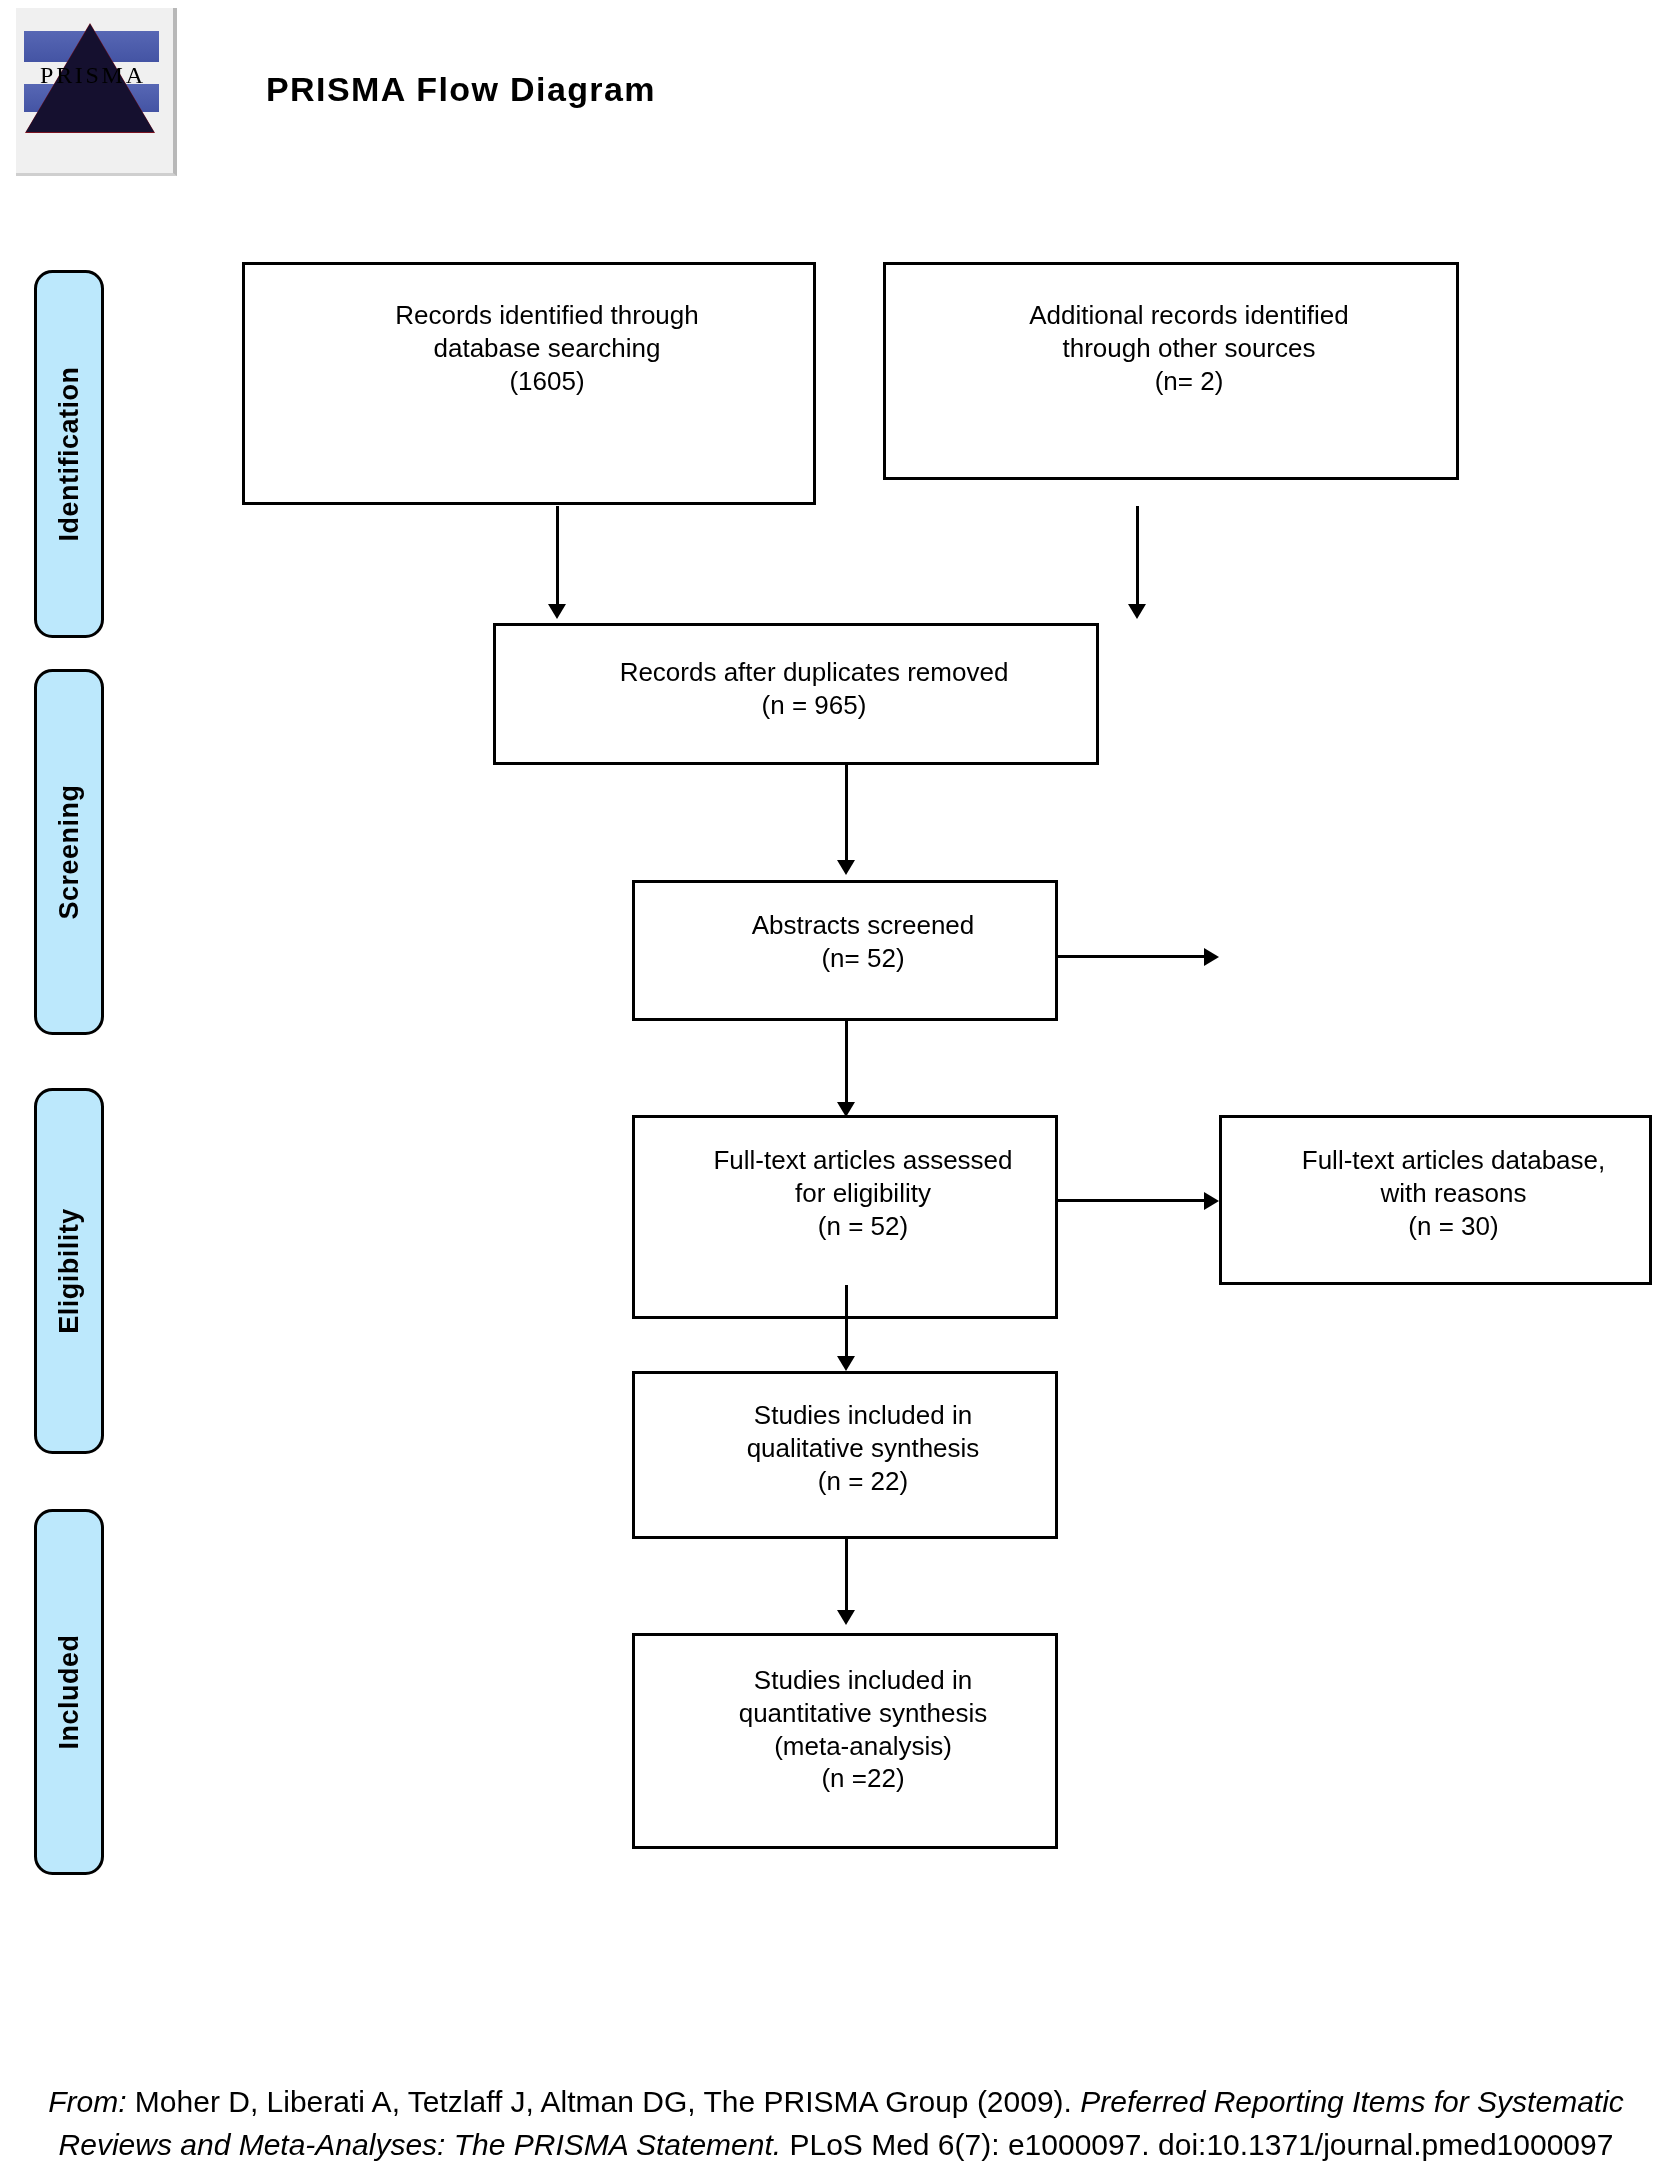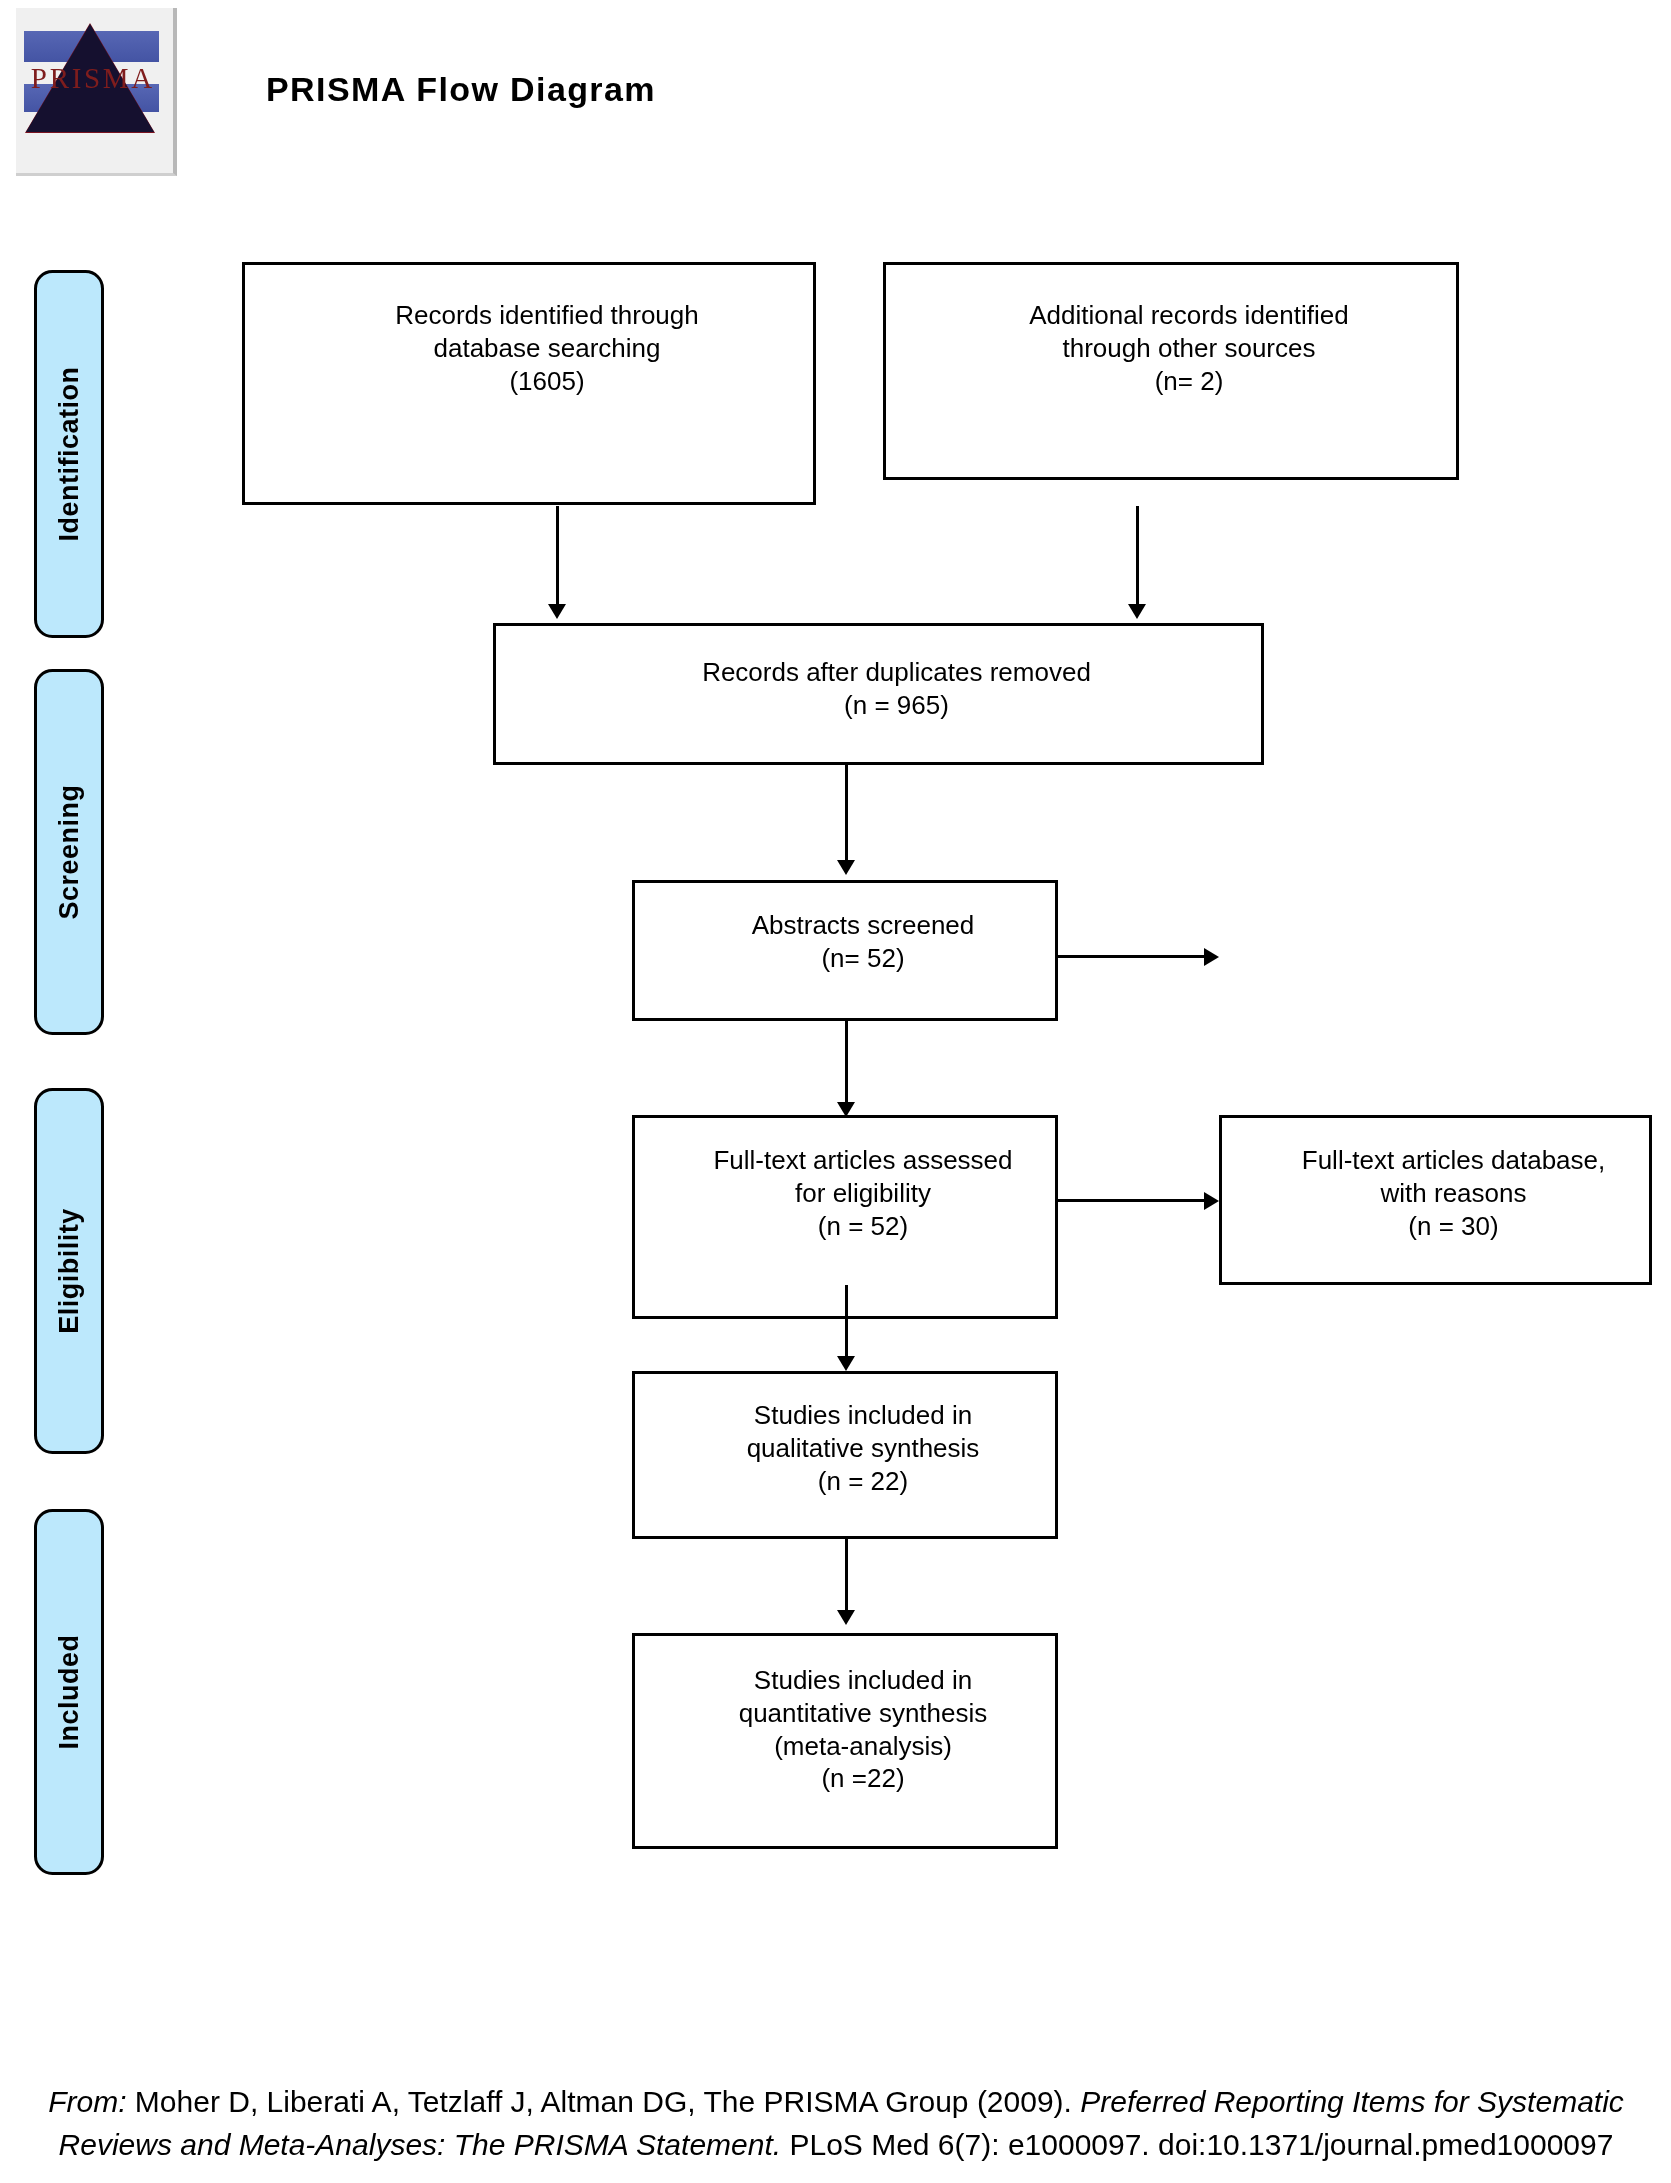--- a/index.html
+++ b/index.html
@@ -59,23 +59,23 @@
     border-bottom: 110px solid #7a1320;
     z-index: 0;
   }
   .logo-word {
     position: absolute;
     left: 5.4px;
     top: 54px;
     width: 143px;
     text-align: center;
     font-family: "Liberation Serif", serif;
-    font-size: 29px;
+    font-size: 24px;
     letter-spacing: 2.7px;
-    color: #7f1d1d;
+    color: #000000;
     z-index: 4;
   }
   #page-title {
     position: absolute;
     left: 266px;
     top: 70px;
     font-size: 34px;
     font-weight: bold;
     letter-spacing: 1.4px;
     white-space: nowrap;
@@ -201,21 +201,21 @@
     <div class="line">through other sources</div>
     <div class="line">(n= 2)</div>
   </div>
 
   <div class="vline" style="left:556px; top:506px; height:109px;"></div>
   <div class="arrow-down" style="left:548px; top:604px;"></div>
 
   <div class="vline" style="left:1136px; top:506px; height:109px;"></div>
   <div class="arrow-down" style="left:1128px; top:604px;"></div>
 
-  <div class="flow-box" style="left:493px; top:623px; width:771px; height:142px; padding-top:30px;">
+  <div class="flow-box" style="left:493px; top:623px; width:606px; height:142px; padding-top:30px;">
     <div class="line">Records after duplicates removed</div>
     <div class="line">(n = 965)</div>
   </div>
 
   <div class="vline" style="left:845px; top:765px; height:105px;"></div>
   <div class="arrow-down" style="left:837px; top:860px;"></div>
 
   <div class="flow-box" style="left:632px; top:880px; width:426px; height:141px; padding-top:26px;text-align:right;">
     <div class="line">Abstracts screened</div>
     <div class="line">(n= 52)</div>

